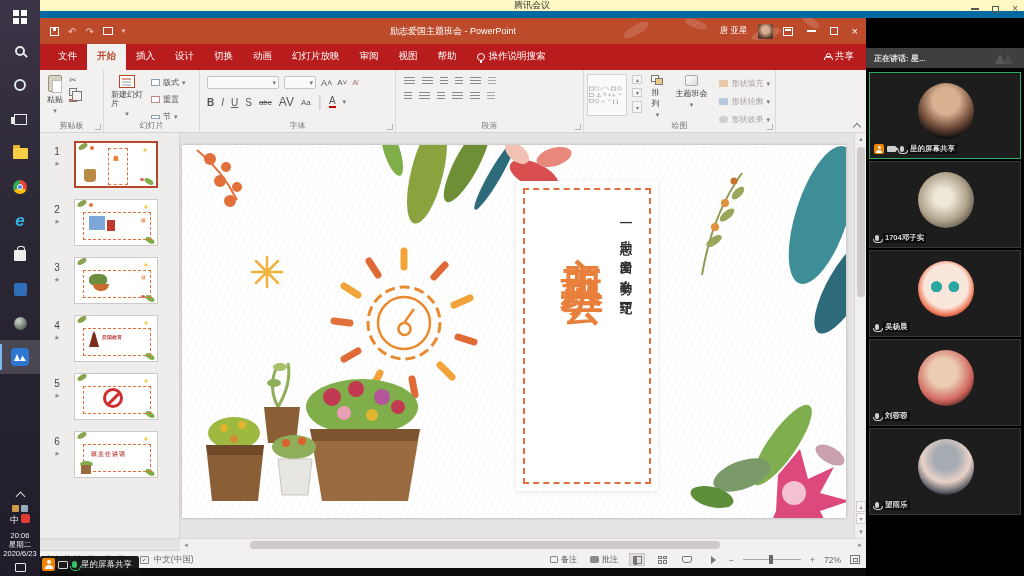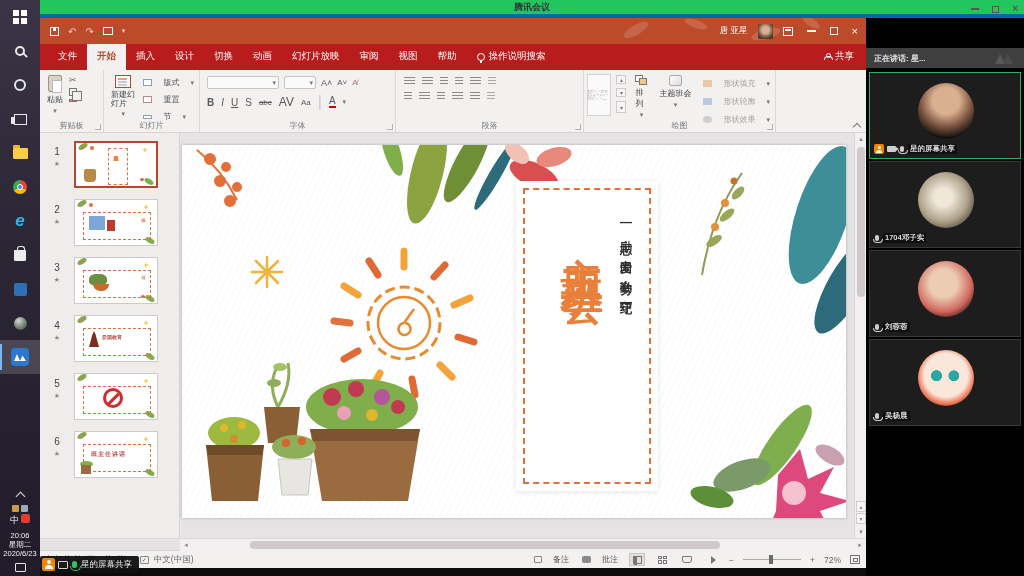--- a/index.html
+++ b/index.html
@@ -35,22 +35,22 @@
   #tray { margin-top:auto; display:flex; flex-direction:column; align-items:center; gap:2px; padding-bottom:4px; }
   .chev-up { width:7px; height:7px; border-left:1.5px solid #ddd; border-top:1.5px solid #ddd; transform:rotate(45deg); }
   .tray-row { display:flex; gap:2px; }
   .dot8 { width:7px; height:7px; border-radius:1px; }
   .ime { color:#f2f2f2; font-size:9px; }
   .redapp { width:9px; height:9px; background:#e03c31; border-radius:2px; }
   #clock { color:#f0f0f0; font-size:7.5px; text-align:center; line-height:9px; margin-top:2px; }
   .notif { width:11px; height:9px; border:1.2px solid #e8e8e8; border-radius:1px; margin-top:3px; }
 
   
-  #meet-title { position:absolute; left:40px; top:0; width:984px; height:18px; background:#22c55e;
-    display:flex; align-items:center; justify-content:center; border-bottom:4px solid #0369a1; z-index:30;font-weight:bold; }
+  #meet-title { position:absolute; left:40px; top:0; width:984px; height:18px; background:#fef9c3;
+    display:flex; align-items:center; justify-content:center; border-bottom:7px solid #0369a1; z-index:30; }
   #meet-title .t { font-size:9px; color:#333; }
   .meet-ctrls { position:absolute; right:6px; top:0; height:18px; display:flex; align-items:center; gap:13px; }
   .mc-min { width:8px; height:1.5px; background:#555; }
   .mc-max { width:7px; height:7px; border:1.2px solid #555; }
   .mc-x { color:#555; font-size:10px; line-height:10px; }
 
   
   #ppt { position:absolute; left:40px; top:18px; width:826px; height:550px; background:#f3f0f0; z-index:10; }
   #ppt-titlebar { position:relative; height:26px; background:#bc4b2b; display:flex; align-items:center; color:#fff; overflow:hidden; }
   .leafdeco { position:absolute; right:40px; top:-4px; opacity:.14; pointer-events:none; }
@@ -90,21 +90,21 @@
   .bigbtn { display:flex; flex-direction:column; align-items:center; font-size:8px; color:#444; gap:2px; padding:1px 4px; }
   .clip-ico { width:14px; height:17px; background:#d9d2c7; border:1px solid #9a917f; border-radius:2px; position:relative; }
   .clip-ico:after { content:""; position:absolute; left:3px; top:4px; width:8px; height:11px; background:#fff; border:1px solid #bbb; }
   .mini-col { display:flex; flex-direction:column; gap:3px; margin-left:2px; padding-top:2px; }
   .mini { font-size:9px; color:#666; line-height:9px; }
   .copy-ico { width:8px; height:8px; border:1px solid #777; position:relative; }
   .copy-ico:after { content:""; position:absolute; left:2px; top:2px; width:8px; height:8px; border:1px solid #777; background:#f3f0f0; }
   .brush-ico { width:8px; height:3px; background:#c99; border:1px solid #966; }
   .newslide-ico { width:16px; height:13px; background:#fff; border:1px solid #b7472a; position:relative; }
   .newslide-ico:after { content:""; position:absolute; left:2px; top:2px; width:9px; height:1.5px; background:#e0a090; box-shadow:0 3px 0 #ccc,0 6px 0 #ccc; }
-  .smallbtn { display:flex; align-items:center; gap:11px; font-size:8px; color:#555; padding:1px 2px; white-space:nowrap; }
+  .smallbtn { display:flex; align-items:center; gap:3px; font-size:8px; color:#555; padding:1px 2px; white-space:nowrap; }
   .sq-ico { width:9px; height:7px; border:1px solid #8aa0b8; background:#fff; }
   .caret { font-size:7px; color:#777; }
   .fontbox { width:72px; height:13px; background:#fbfafa; border:1px solid #c9c4c4; border-radius:2px; display:flex; align-items:center; justify-content:flex-end; padding-right:2px; }
   .sizebox { width:32px; }
   .f-row { display:flex; align-items:center; gap:5px; padding:2px 4px; }
   .f-letter { font-size:10px; color:#595959; }
   .b{font-weight:bold;} .i{font-style:italic;} .u{text-decoration:underline;} .st{text-decoration:line-through;}
   .a-red { border-bottom:2.5px solid #c00; line-height:10px; }
   .bars { width:11px; height:9px; background:repeating-linear-gradient(#8b8b8b 0 1px,transparent 1px 3px); }
   .bars.short { width:8px; }
@@ -324,20 +324,21 @@
         <ellipse cx="160" cy="20" rx="15" ry="5" fill="#fff" transform="rotate(-15 160 20)"></ellipse>
         <ellipse cx="205" cy="8" rx="10" ry="4" fill="#fff" transform="rotate(35 205 8)"></ellipse>
       </svg>
       <div id="qat">
         <span class="qat-save"></span>
         <span class="qat-g">↶</span>
         <span class="qat-g">↷</span>
         <span class="qat-show"></span>
         <span class="qat-g" style="font-size:7px">▾</span>
       </div>
+      <div class="ppt-title">励志爱国主题班会 - PowerPoint</div>
       <div class="tb-right">
         <span class="user-name">唐 亚星</span>
         <span class="user-avatar"></span>
         <span class="ribbon-opt"></span>
         <div class="wc">
           <span class="wc-min"></span>
           <span class="wc-max"></span>
           <span class="wc-x">×</span>
         </div>
       </div>
@@ -808,29 +809,36 @@
         </div>
       </div>
       <div class="tile">
         <span class="avatar av2"></span>
         <div class="tile-label">
           <span class="mic-ico"></span>
           <span class="nm">1704邓子实</span>
         </div>
       </div>
       <div class="tile">
+        <span class="avatar av4"></span>
+        <div class="tile-label">
+          <span class="mic-ico"></span>
+          <span class="nm">吴杨晨</span>
+        </div>
+      </div>
+      <div class="tile">
         <span class="avatar av3"></span>
         <div class="tile-label">
           <span class="mic-ico"></span>
           <span class="nm">刘蓉蓉</span>
         </div>
       </div>
       <div class="tile">
-        <span class="avatar av4"></span>
+        <span class="avatar av5"></span>
         <div class="tile-label">
           <span class="mic-ico"></span>
-          <span class="nm">吴杨晨</span>
+          <span class="nm">望雨乐</span>
         </div>
       </div>
     </div>
   </div>
 
 </div>
 
 </body></html>

